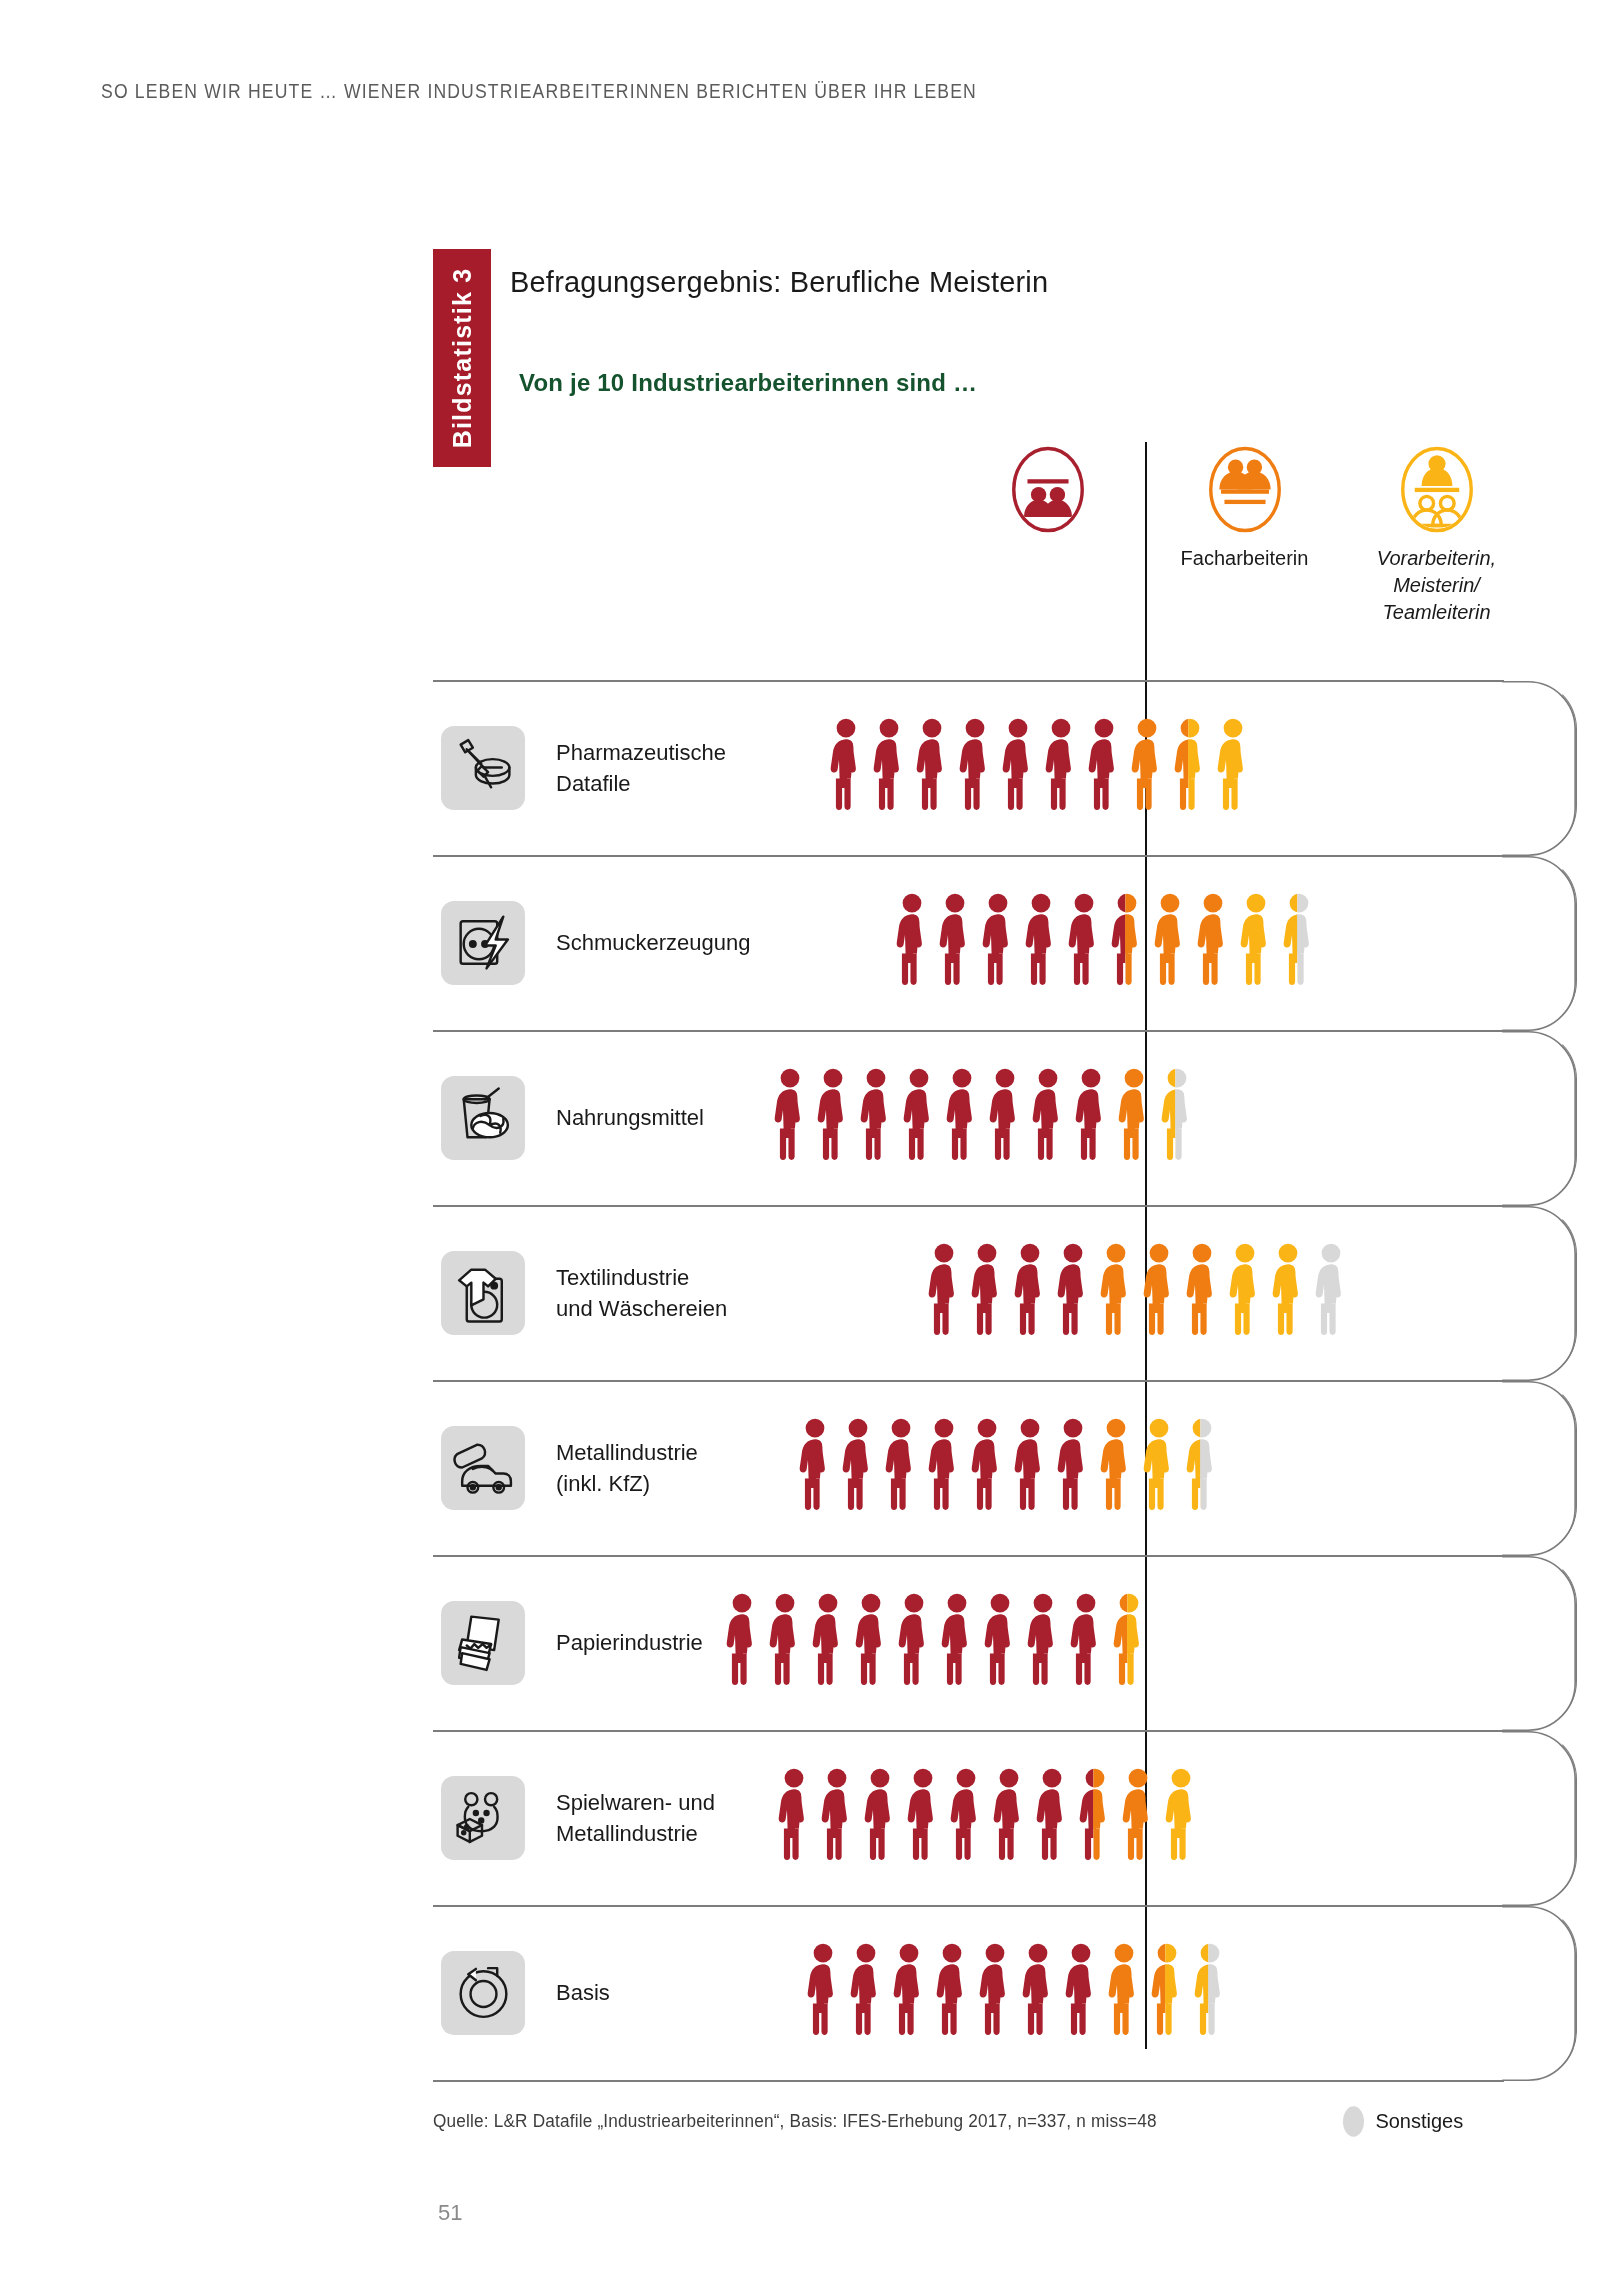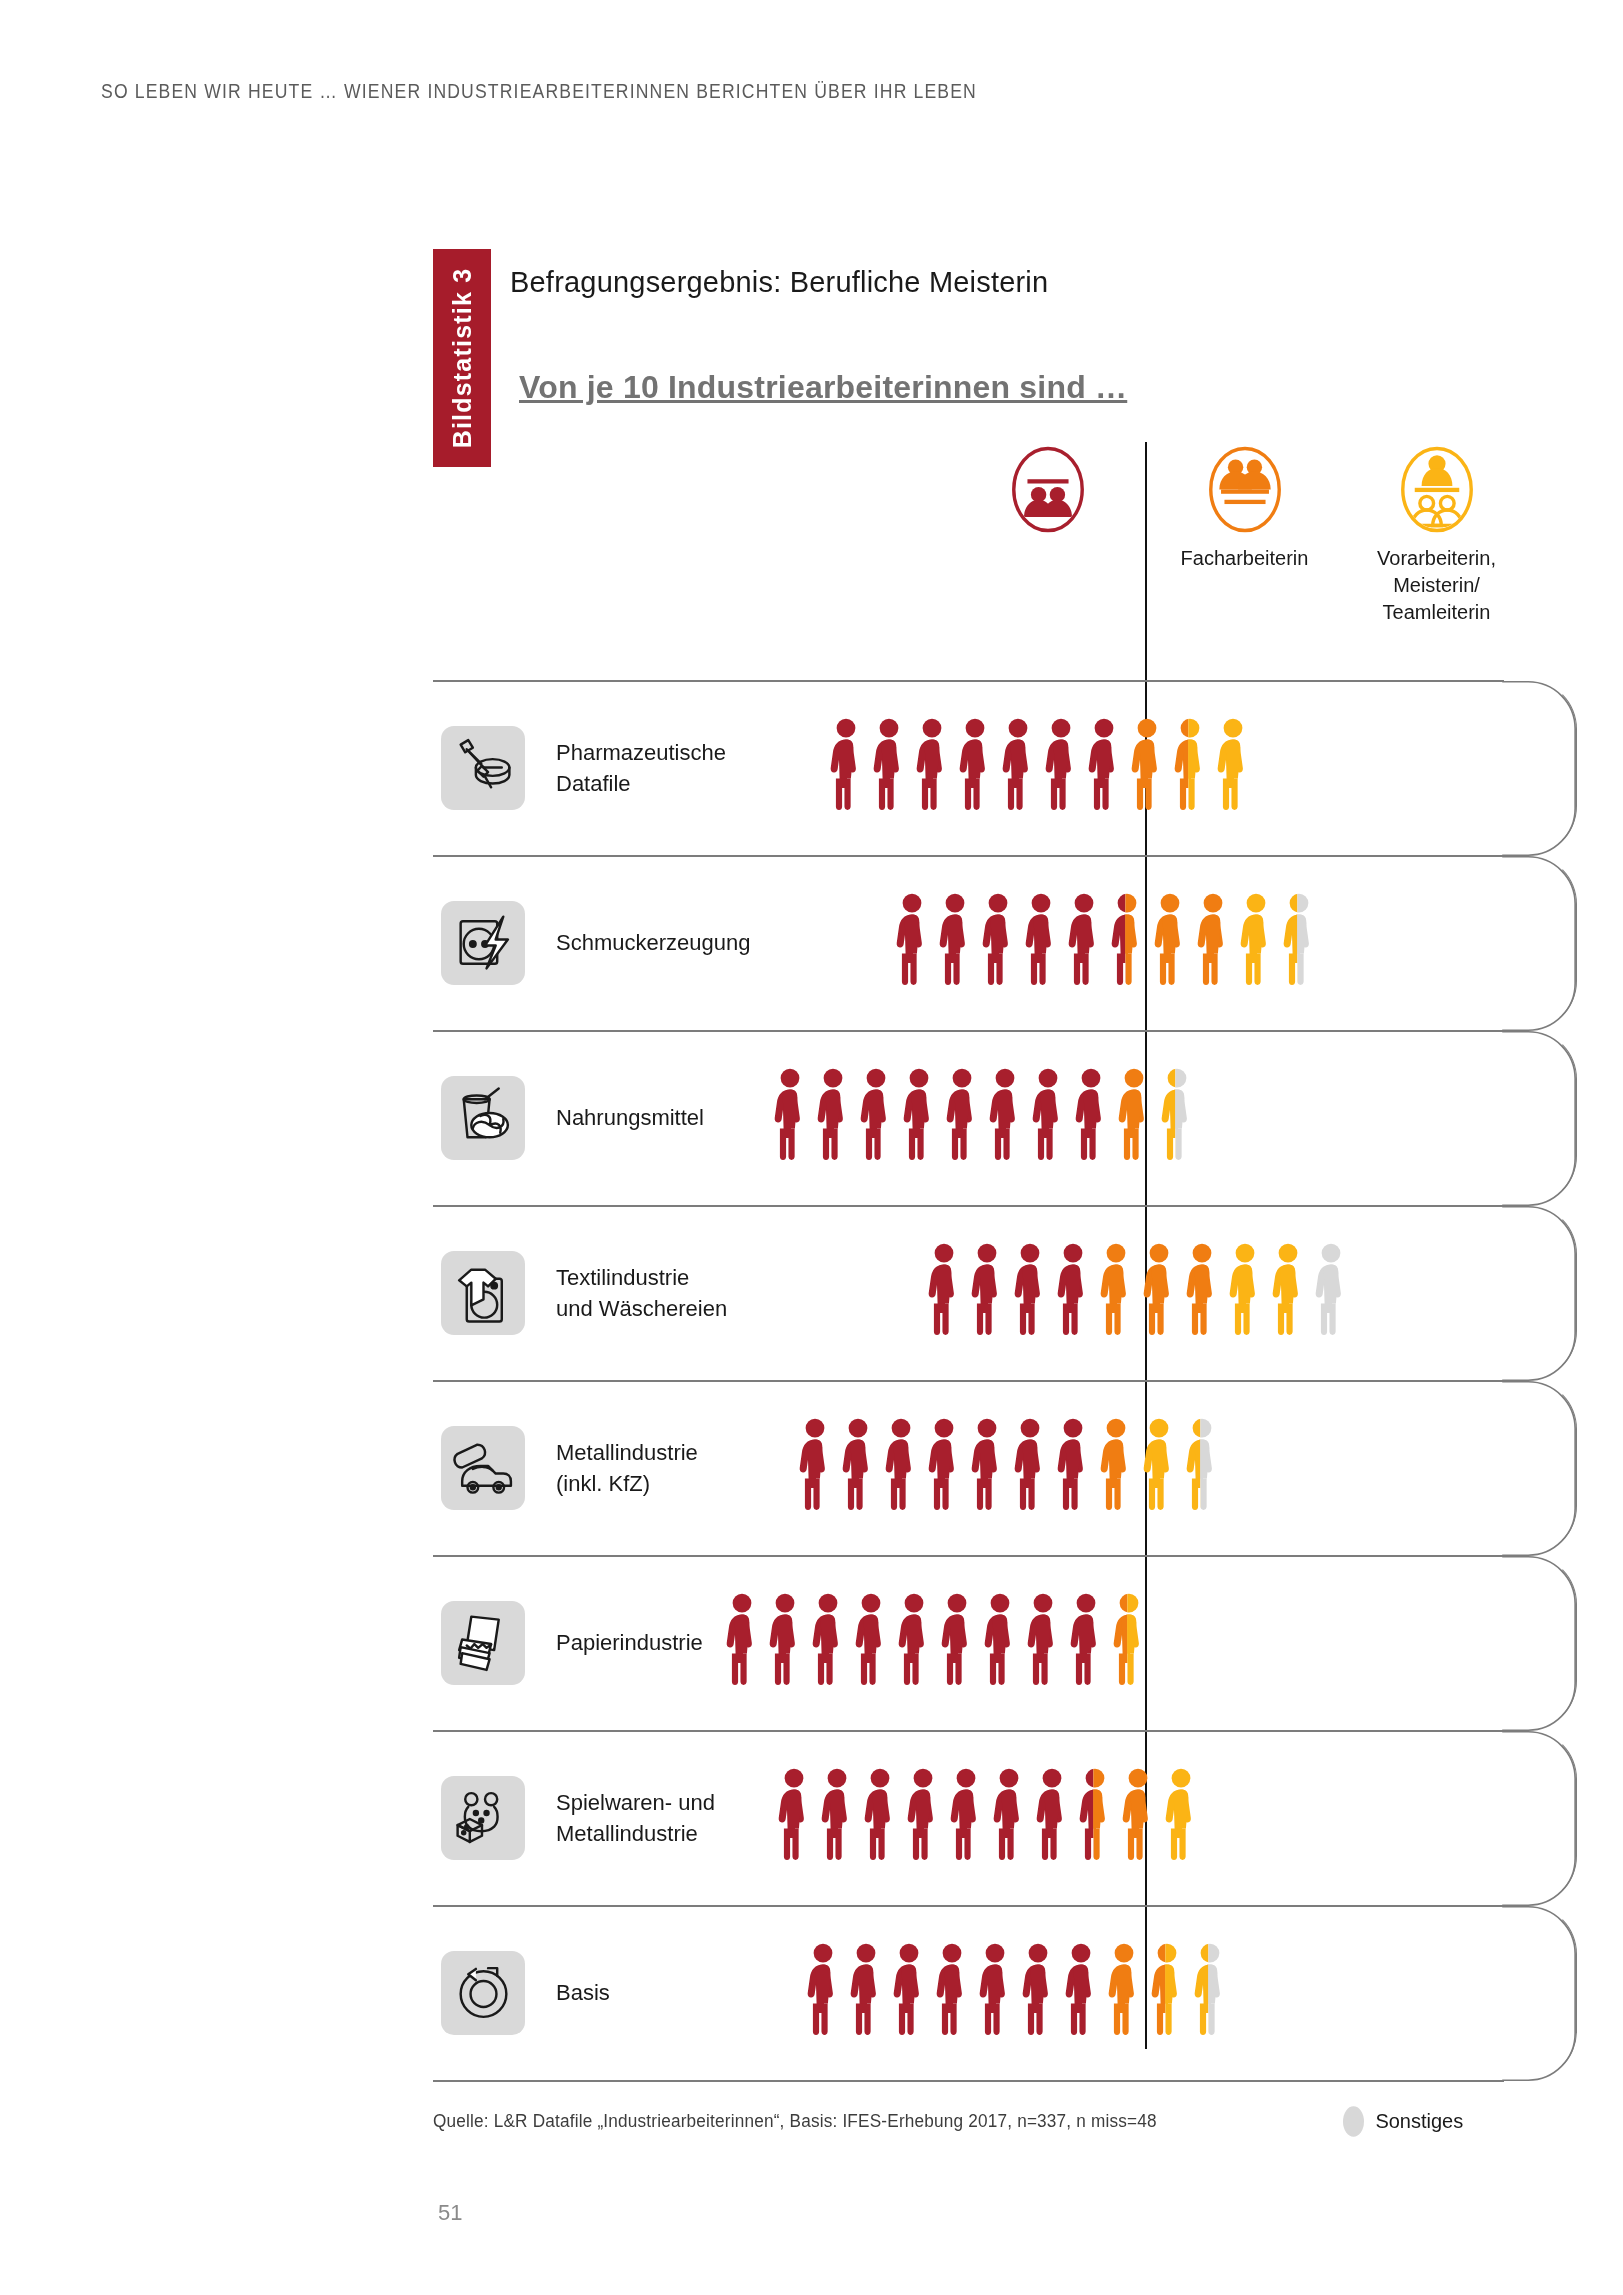--- a/index.html
+++ b/index.html
@@ -52,26 +52,25 @@
     top: 266px;
     font-size: 29px;
     color: #1a1a1a;
     letter-spacing: 0.2px;
     white-space: nowrap;
   }
   .chart-subtitle {
     position: absolute;
     left: 519px;
     top: 369px;
-    font-size: 32px;
+    font-size: 24px;
     font-weight: bold;
-    color: #737373;
+    color: #14532d;
     letter-spacing: 0.2px;
     white-space: nowrap;
-    text-decoration: underline;
   }
 
   
   .col-head {
     position: absolute;
     text-align: center;
     font-size: 20px;
     line-height: 1.35;
     color: #1a1a1a;
   }
@@ -245,21 +244,21 @@
       <g clip-path="url(#cp-supervisor-icon)">
           <circle cx="44" cy="22" r="10" fill="#fbb415"></circle>
       <path d="M26 48c0-13 8-21 18-21s18 8 18 21z" fill="#fbb415"></path>
       <rect x="18" y="50" width="52" height="5" fill="#fbb415"></rect>
       <circle cx="32" cy="68" r="8" fill="none" stroke="#fbb415" stroke-width="4"></circle>
       <circle cx="56" cy="68" r="8" fill="none" stroke="#fbb415" stroke-width="4"></circle>
       <path d="M15 94c0-11 8-18 17-18s17 7 17 18z" fill="none" stroke="#fbb415" stroke-width="4"></path>
       <path d="M39 94c0-11 8-18 17-18s17 7 17 18z" fill="none" stroke="#fbb415" stroke-width="4"></path>
         </g>
     </svg>
-      <div style="white-space: pre-line;">Vorarbeiterin,
+      <div style="white-space: pre-line; font-style: italic;">Vorarbeiterin,
 Meisterin/
 Teamleiterin</div>
     </div>
   </div>
 
 <div class="vline"></div>
 
 <div class="rows" id="rows">
     <div class="row">
       <div class="row-sep"></div>

